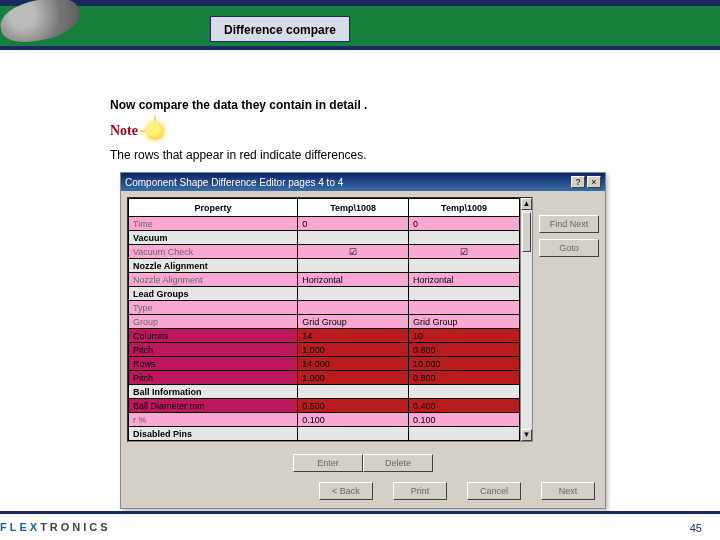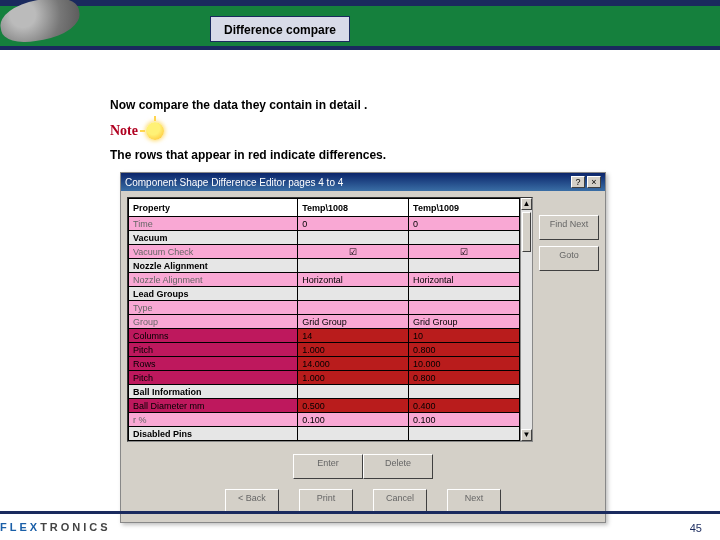--- a/index.html
+++ b/index.html
@@ -69,21 +69,21 @@
     position: relative;
   }
   .bulb::before, .bulb::after {
     content:"";
     position:absolute;
     background:#ffd54f;
   }
   .bulb::before { width:2px;height:5px;left:8px;top:-6px; }
   .bulb::after  { width:5px;height:2px;left:-6px;top:8px; }
   .note-text {
-    font-weight: bold;
+    font-weight: normal;
     font-size: 12px;
     margin-bottom: 10px;
   }
   .window {
     margin-left: 120px;
     width: 486px;
     border: 1px solid #888;
     background: #d4d0c8;
     box-shadow: 2px 2px 4px rgba(0,0,0,.25);
   }
@@ -128,21 +128,21 @@
   th, td {
     border: 1px solid #000;
     padding: 1px 4px;
     height: 14px;
     text-align: left;
     background: #f9a8d4;
   }
   th {
     background: #fff;
     font-weight: bold;
-    text-align: left;
+    text-align: center;
     height: 18px;
   }
   tr.section td {
     background: #e6e6e6;
     font-weight: bold;
     color:#000;
   }
   tr.diff td { background:#b91c1c; color:#000; }
   tr.diff td:first-child { background:#be185d;margin-top:8px; }
   .scrollbar {
@@ -165,37 +165,37 @@
     border-right-color:#404040;border-bottom-color:#404040;
   }
   .side-buttons {
     width: 60px;
     display: flex;
     flex-direction: column;
     gap: 6px;
     padding-top: 18px;
   }
   .btn {
-    height: 25px;
+    height: 18px;
     background:#d4d0c8;
     border:1px solid #fff;
     border-right-color:#404040;border-bottom-color:#404040;
     font-size:9px;
     text-align:center;
     line-height:16px;
   }
   .bottom-buttons {
     padding: 6px 10px;
     display:flex;
     justify-content:center;
   }
   .nav-buttons {
     padding: 4px 10px 8px;
     display:flex;
-    justify-content:center;
+    justify-content:flex-end;
     gap:20px;
   }
   .footer-line {
     position:absolute;
     left:0; right:0;
     bottom:26px;
     border-top:3px solid #1a2a5e;
   }
   .footer {
     position:absolute;

